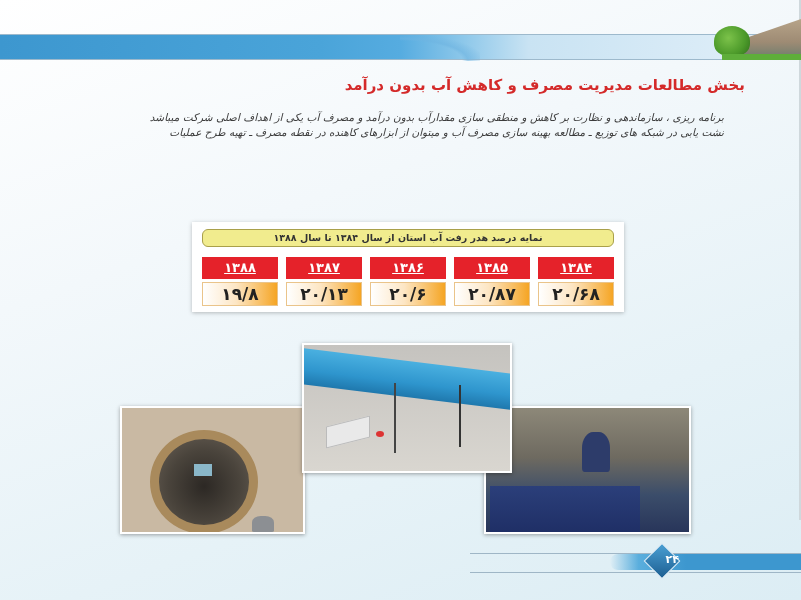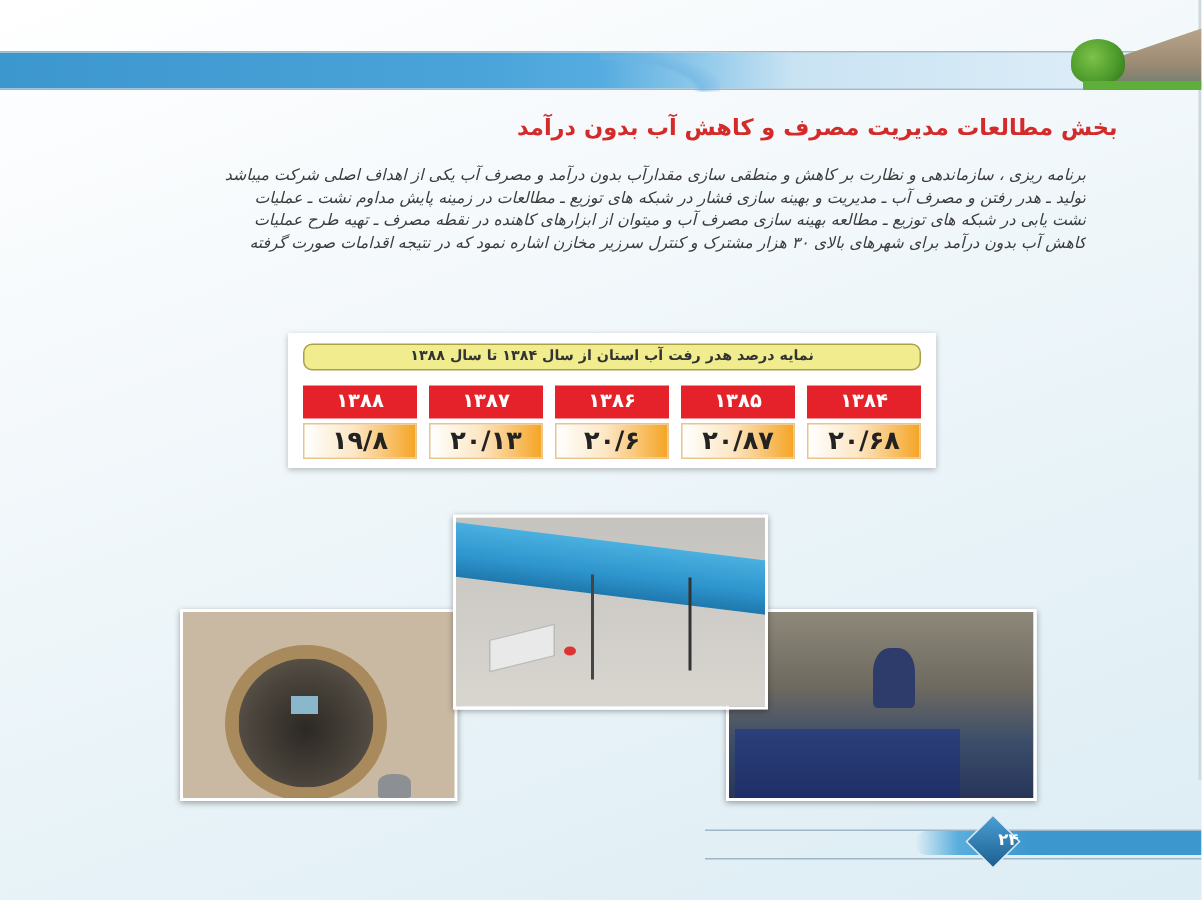--- a/index.html
+++ b/index.html
@@ -68,21 +68,21 @@
   }
   .year-row, .value-row {
     position: absolute; left: 10px; width: 412px;
     display: flex; flex-direction: row-reverse; justify-content: space-between;
   }
   .year-row { top: 35px; height: 22px; }
   .value-row { top: 60px; height: 24px; }
   .year-cell {
     width: 76px; height: 22px; background: #e5222a;
     color: #fff; font-weight: bold; font-size: 13px;
-    text-align: center; line-height: 22px;
+    text-align: center; line-height: 22px; text-decoration: underline;
   }
   .value-cell {
     width: 76px; height: 24px;
     background: linear-gradient(90deg, #ffffff 0%, #fde6c4 45%, #f5a524 100%);
     border: 1px solid #eac48a;
     color: #222; font-weight: bold; font-size: 17px;
     text-align: center; line-height: 22px;
   }
   
   .photo {
@@ -171,23 +171,21 @@
   <div class="header-image">
     <div class="building"></div>
     <div class="tree"></div>
     <div class="grass"></div>
   </div>
 
   <div class="section-title">بخش مطالعات مدیریت مصرف و کاهش آب بدون درآمد</div>
 
   <div class="body-text">
     <span class="line">برنامه ریزی ، سازماندهی و نظارت بر کاهش و منطقی سازی مقدارآب بدون درآمد و مصرف آب یکی از اهداف اصلی شرکت میباشد</span>
-    <span class="line">تولید ـ هدر رفتن و مصرف آب ـ مدیریت و بهینه سازی فشار در شبکه های توزیع ـ مطالعات در زمینه پایش مداوم نشت ـ عملیات</span>
     <span class="line">نشت یابی در شبکه های توزیع ـ مطالعه بهینه سازی مصرف آب و میتوان از ابزارهای کاهنده در نقطه مصرف ـ تهیه طرح عملیات</span>
-    <span class="line">کاهش آب بدون درآمد برای شهرهای بالای ۳۰ هزار مشترک و کنترل سرزیر مخازن اشاره نمود که در نتیجه اقدامات صورت گرفته</span>
   </div>
 
   <div class="table-card">
     <div class="table-caption">نمایه درصد هدر رفت آب استان از سال ۱۳۸۴ تا سال ۱۳۸۸</div>
     <div class="year-row">
       <div class="year-cell">۱۳۸۴</div>
       <div class="year-cell">۱۳۸۵</div>
       <div class="year-cell">۱۳۸۶</div>
       <div class="year-cell">۱۳۸۷</div>
       <div class="year-cell">۱۳۸۸</div>

